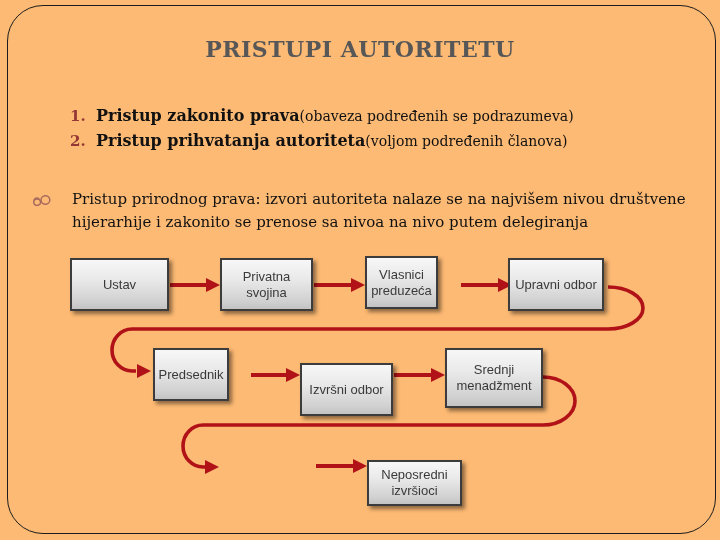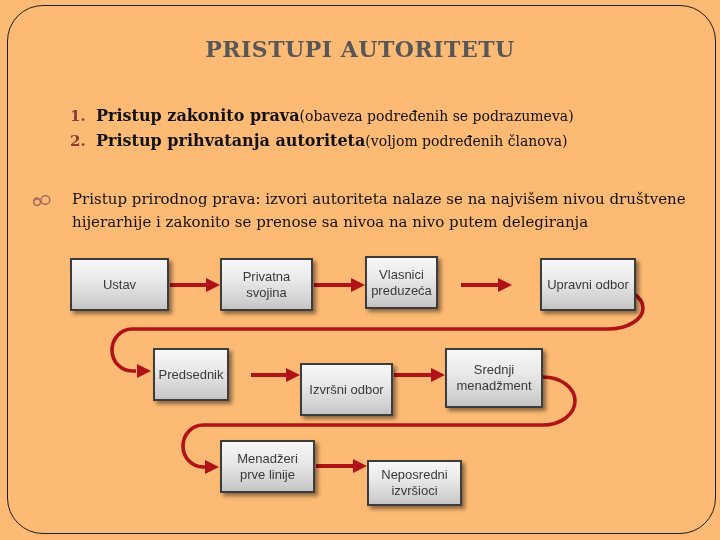--- a/index.html
+++ b/index.html
@@ -29,21 +29,21 @@
     position:absolute;display:flex;align-items:center;justify-content:center;text-align:center;
     background:linear-gradient(180deg,#f7f7f7 0%,#e9e9e9 40%,#d0d0d0 85%,#c3c3c3 100%);
     border:2px solid #3c3c3c;box-sizing:border-box;
     box-shadow:3px 3px 4px rgba(0,0,0,0.45);
     font-family:"Liberation Sans", sans-serif;font-size:13px;color:#3a3a3a;line-height:1.2;
     padding:2px;
   }
   .b1{left:70px;top:258px;width:99px;height:53px;}
   .b2{left:220px;top:258px;width:93px;height:53px;}
   .b3{left:365px;top:256px;width:73px;height:53px;}
-  .b4{left:540px;top:258px;width:96px;height:53px;}
+  .b4{left:508px;top:258px;width:96px;height:53px;}
   .b5{left:153px;top:348px;width:76px;height:53px;}
   .b6{left:300px;top:348px;width:93px;height:53px;margin-top:15px;}
   .b7{left:445px;top:348px;width:98px;height:60px;}
   .b8{left:220px;top:440px;width:95px;height:53px;}
   .b9{left:367px;top:460px;width:95px;height:46px;}
   .arrows{position:absolute;left:0;top:0;width:720px;height:540px;}
 </style>
 </head>
 <body>
 
@@ -121,16 +121,15 @@
     </g>
   </svg>
 
   <div class="fc-box b1">Ustav</div>
   <div class="fc-box b2">Privatna svojina</div>
   <div class="fc-box b3">Vlasnici preduzeća</div>
   <div class="fc-box b4">Upravni odbor</div>
   <div class="fc-box b5">Predsednik</div>
   <div class="fc-box b6">Izvršni odbor</div>
   <div class="fc-box b7">Srednji menadžment</div>
-  <div class="fc-box b8">Menadžeri prve linije</div>
   <div class="fc-box b9">Neposredni izvršioci</div>
 
 </div>
 
 </body></html>

